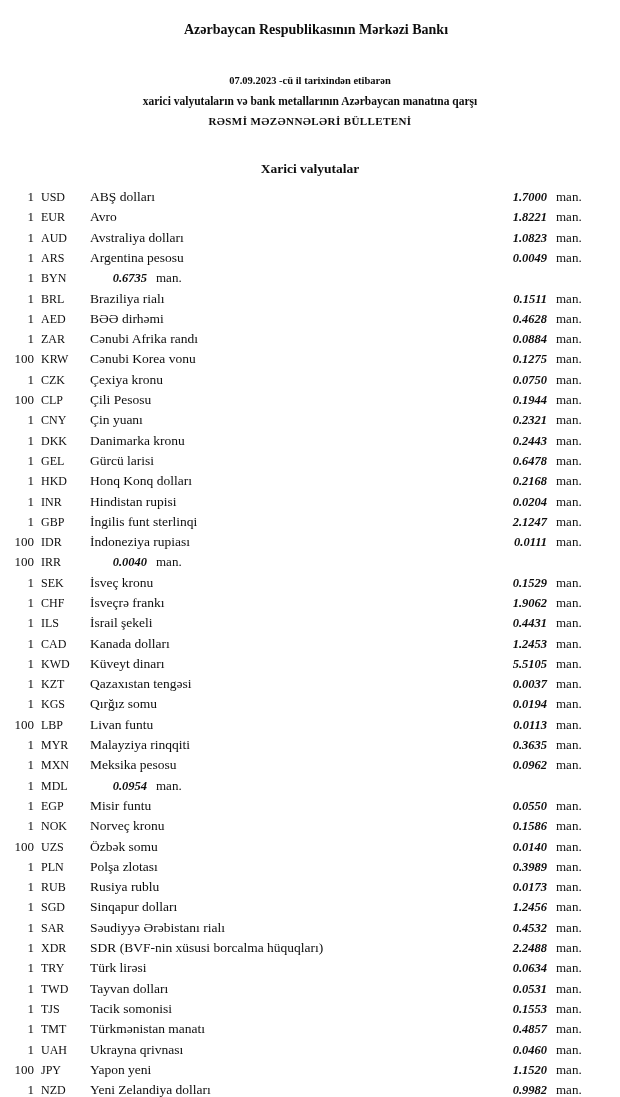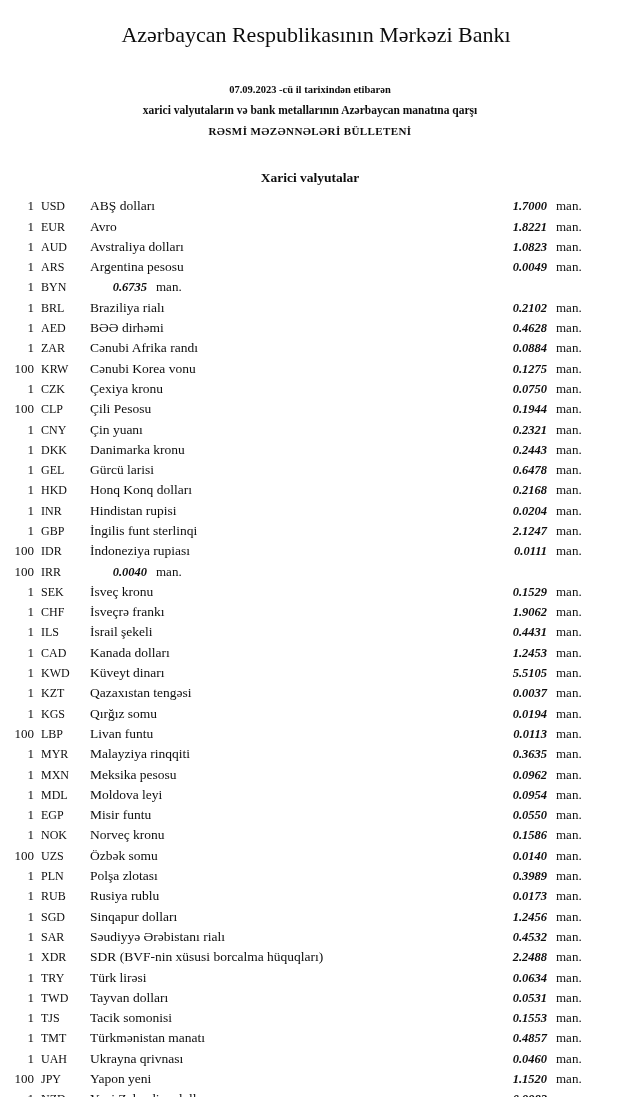--- a/index.html
+++ b/index.html
@@ -7,22 +7,22 @@
     width: 620px;
     height: 1097px;
     background: #ffffff;
     color: #0d0d0d;
     font-family: "Liberation Serif", "DejaVu Serif", serif;
     overflow: hidden;
   }
   .page { padding-top: 22px; }
   .header { text-align: center; }
   .bank-name {
-    font-size: 22px;
-    font-weight: normal;
+    font-size: 14px;
+    font-weight: bold;
     margin: 0 0 12px 12px;
     line-height: 1.15;
   }
   .date-line {
     font-size: 10.5px;
     font-weight: bold;
     line-height: 2.0;
     margin-top: 32px;
   }
   .subtitle-line {
@@ -102,21 +102,21 @@
       <div class="row">
         <span class="qty">1</span>
         <span class="code">BYN</span>
         <span class="rate">0.6735</span>
         <span class="unit">man.</span>
       </div>
       <div class="row">
         <span class="qty">1</span>
         <span class="code">BRL</span>
         <span class="name">Braziliya rialı</span>
-        <span class="rate">0.2102</span>
+        <span class="rate">0.1511</span>
         <span class="unit">man.</span>
       </div>
       <div class="row">
         <span class="qty">1</span>
         <span class="code">AED</span>
         <span class="name">BƏƏ dirhəmi</span>
         <span class="rate">0.4628</span>
         <span class="unit">man.</span>
       </div>
       <div class="row">
@@ -268,21 +268,20 @@
       <div class="row">
         <span class="qty">1</span>
         <span class="code">MXN</span>
         <span class="name">Meksika pesosu</span>
         <span class="rate">0.0962</span>
         <span class="unit">man.</span>
       </div>
       <div class="row">
         <span class="qty">1</span>
         <span class="code">MDL</span>
-        <span class="name">Moldova leyi</span>
         <span class="rate">0.0954</span>
         <span class="unit">man.</span>
       </div>
       <div class="row">
         <span class="qty">1</span>
         <span class="code">EGP</span>
         <span class="name">Misir funtu</span>
         <span class="rate">0.0550</span>
         <span class="unit">man.</span>
       </div>

